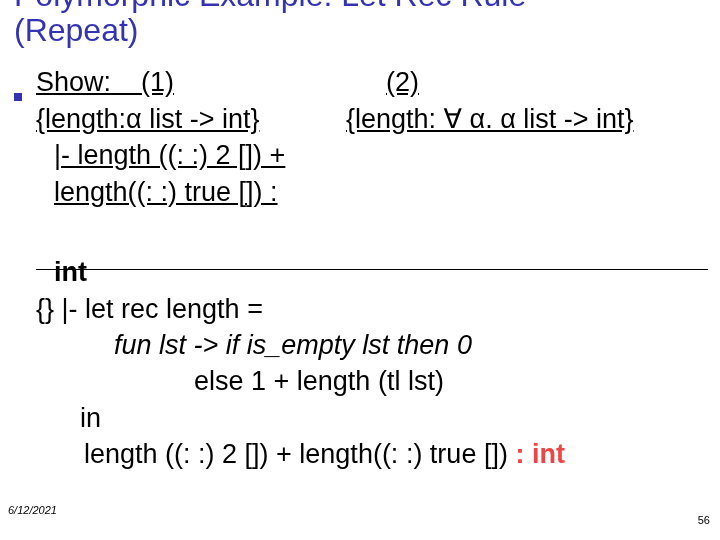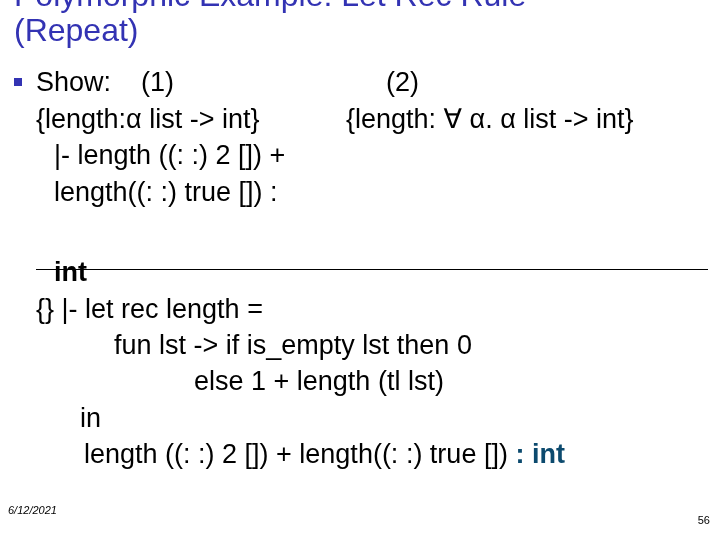--- a/index.html
+++ b/index.html
@@ -20,21 +20,22 @@
     padding: 0 14px 8px 14px;
     margin-top: -22px;
   }
   .content {
     padding: 8px 14px 0 14px;
     font-size: 27px;
     line-height: 1.35;
   }
   .row {
     display: flex;
-    align-items: flex-start;
+    align-items: flex-end;
+    text-decoration: underline;
   }
   .bullet {
     width: 8px;
     height: 8px;
     background: #3333b3;
     margin-top: 14px;
     margin-right: 14px;
     flex: 0 0 auto;
   }
   .left {
@@ -61,25 +62,25 @@
     font-style: italic;
   }
   .footer-pg {
     position: absolute;
     right: 10px;
     bottom: 14px;
     font-size: 11px;
     color: #000;
   }
   .indent1 { padding-left: 22px; }
-  .indent3 { padding-left: 100px; }
+  .indent3 { padding-left: 100px; font-style: italic; }
   .indent4 { padding-left: 180px; }
   .indent5 { padding-left: 66px; }
   .lastline { padding-left: 70px; white-space: nowrap; }
-  .blue { color: #0c4a6e; }
+  .blue { color: #ef4444; }
 </style>
 </head>
 <body>
 
 <div class="title">
   <span>Polymorphic Example: Let Rec Rule</span><br>
   <span>(Repeat)</span>
 </div>
 
 <div class="content">

